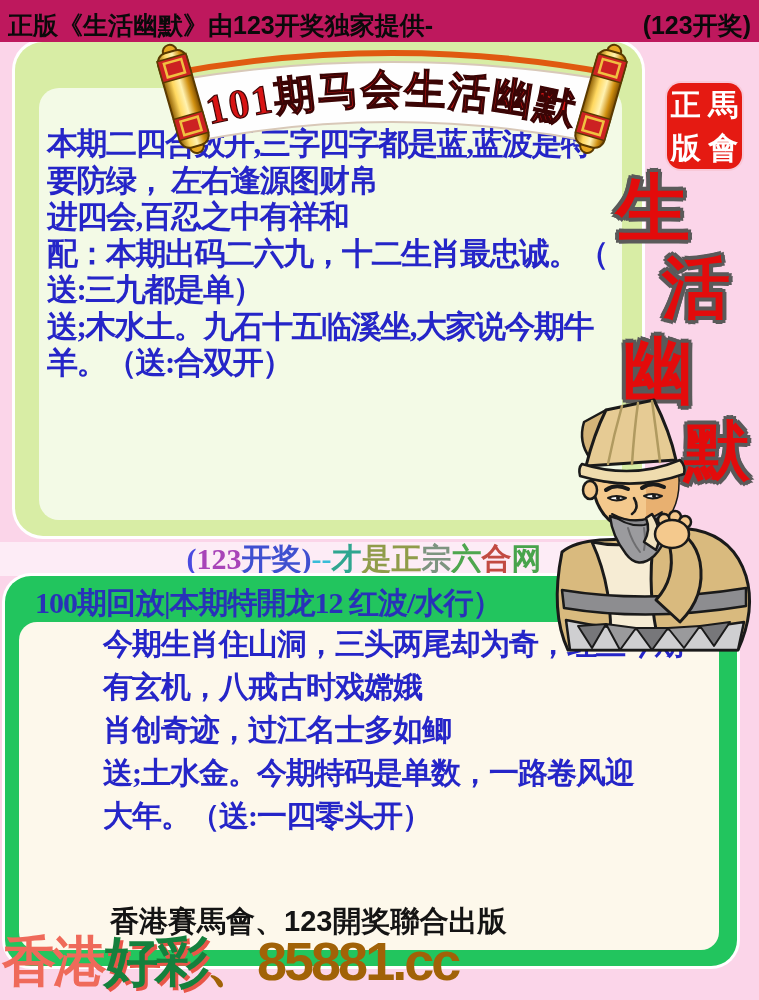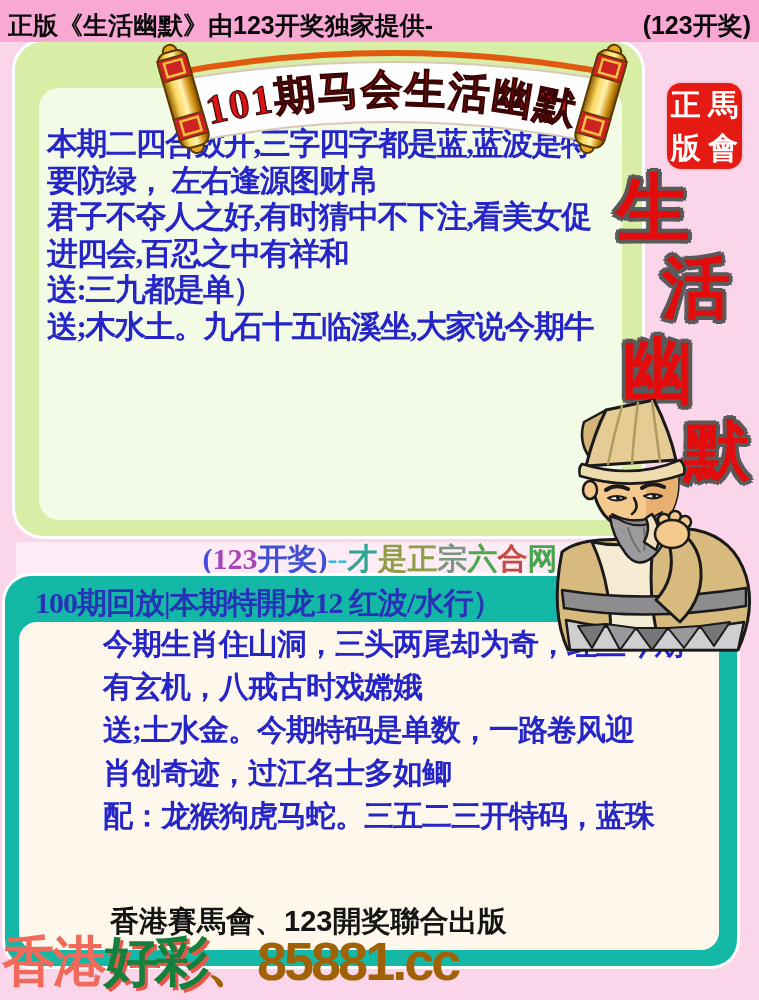--- a/index.html
+++ b/index.html
@@ -1,19 +1,19 @@
 <!DOCTYPE html>
 <html><head>
 <meta charset="utf-8">
 <style>
   html,body{margin:0;padding:0;}
   .page{position:relative;width:759px;height:1000px;background:#fbd5e9;overflow:hidden;
         font-family:"Liberation Serif",serif;}
   
-  .topbar{position:absolute;left:0;top:0;width:759px;height:42px;background:#f9a8d4;
+  .topbar{position:absolute;left:0;top:0;width:759px;height:42px;background:#be185d;
           display:flex;justify-content:space-between;align-items:flex-end;
           padding:0 8px;box-sizing:border-box;font-family:"Liberation Sans",sans-serif;
           font-weight:bold;font-size:25px;color:#0a0a0a;z-index:3;}
   
   .box1{position:absolute;left:15px;top:42px;width:627px;height:494px;background:#d8eda5;
         border-radius:28px;box-shadow:0 0 0 3px #ffffff;z-index:1;}
   .box1-inner{position:absolute;left:24px;top:46px;right:20px;bottom:16px;background:#f3fae6;
         border-radius:20px;}
   .box1-text{position:absolute;left:32px;top:84px;z-index:2;font-size:31px;font-weight:bold;
         color:#2525c8;line-height:36.5px;letter-spacing:-1.5px;white-space:nowrap;}
@@ -28,23 +28,23 @@
   .vchar{position:absolute;font-weight:bold;color:#e30b0b;z-index:3;line-height:1;
         text-shadow:4px 0 0 #5a5a5a,-4px 0 0 #5a5a5a,0 4px 0 #5a5a5a,0 -4px 0 #5a5a5a,
                     3px 3px 0 #5a5a5a,-3px -3px 0 #5a5a5a,3px -3px 0 #5a5a5a,-3px 3px 0 #5a5a5a;}
   .v1{left:616px;top:172px;font-size:74px;}
   .v2{left:662px;top:254px;font-size:68px;}
   .v3{left:622px;top:336px;font-size:72px;}
   .v4{left:684px;top:418px;font-size:66px;}
   
   .midstrip{position:absolute;left:0;top:542px;width:648px;height:34px;background:#fdecf6;
         z-index:1;font-size:30px;font-weight:bold;text-align:center;line-height:34px;
-        padding-left:80px;box-sizing:border-box;white-space:nowrap;margin-left:16px;}
-  
-  .box2{position:absolute;left:5px;top:576px;width:732px;height:390px;background:#14b8a6;
+        padding-left:80px;box-sizing:border-box;white-space:nowrap;}
+  
+  .box2{position:absolute;left:5px;top:576px;width:732px;height:390px;background:#22c55e;
         border-radius:26px;box-shadow:0 0 0 3px #ffffff;z-index:1;}
   .box2-header{position:absolute;left:30px;top:7px;font-size:30px;font-weight:bold;
         color:#2832b8;letter-spacing:-1px;white-space:nowrap;}
   .box2-inner{position:absolute;left:14px;top:46px;right:18px;bottom:16px;background:#fdf8eb;
         border-radius:18px;}
   .box2-text{position:absolute;left:98px;top:46px;font-size:30px;font-weight:bold;
         color:#2525c8;line-height:43px;letter-spacing:-1px;white-space:nowrap;}
   
   .sage{position:absolute;left:548px;top:386px;width:211px;height:268px;z-index:6;}
   
@@ -63,24 +63,25 @@
   <div class="topbar">
     <span>正版《生活幽默》由123开奖独家提供-</span>
     <span>(123开奖)</span>
   </div>
 
   <div class="box1">
     <div class="box1-inner"></div>
     <div class="box1-text">
         <div>本期二四合数开,三字四字都是蓝,蓝波是特</div>
         <div>要防绿， 左右逢源图财帛</div>
-        <div>君子不夺人之好,有时猜中不下注,看美女促</div>
         <div>进四会,百忍之中有祥和</div>
+        <div>配：本期出码二六九，十二生肖最忠诚。（</div>
         <div>送:三九都是单）</div>
         <div>送;木水土。九石十五临溪坐,大家说今期牛</div>
+        <div>羊。（送:合双开）</div>
       </div>
 
     <div class="scroll-wrap">
       <svg width="502" height="114" viewBox="0 0 502 114">
         <defs>
           <linearGradient id="gold" x1="0" y1="0" x2="1" y2="0">
             <stop offset="0" stop-color="#8a5a00"></stop>
             <stop offset="0.3" stop-color="#ffd860"></stop>
             <stop offset="0.55" stop-color="#fff2b0"></stop>
             <stop offset="0.8" stop-color="#d09010"></stop>
@@ -133,23 +134,23 @@
   <span class="vchar v4">默</span>
 
   <div class="midstrip"><span style="color: rgb(74, 74, 224);">(</span><span style="color: rgb(168, 68, 184);">123</span><span style="color: rgb(64, 80, 208);">开奖)</span><span style="color: rgb(56, 188, 216);">--</span><span style="color: rgb(47, 166, 144);">才</span><span style="color: rgb(143, 156, 74);">是正</span><span style="color: rgb(125, 148, 128);">宗</span><span style="color: rgb(78, 166, 78);">六</span><span style="color: rgb(194, 74, 66);">合</span><span style="color: rgb(72, 164, 76);">网</span></div>
 
   <div class="box2">
     <div class="box2-inner"></div>
     <div class="box2-header">100期回放|本期特開龙12 红波/水行）</div>
     <div class="box2-text">
         <div>今期生肖住山洞，三头两尾却为奇，红兰今期</div>
         <div>有玄机，八戒古时戏嫦娥</div>
+        <div>肖创奇迹，过江名士多如鲫</div>
         <div>送;土水金。今期特码是单数，一路卷风迎</div>
-        <div>肖创奇迹，过江名士多如鲫</div>
-        <div>配：龙猴狗虎马蛇。三五二三开特码，蓝珠</div>
+        <div>大年。（送:一四零头开）</div>
       </div>
   </div>
 
   <svg class="sage" viewBox="0 0 211 268">
     <g stroke="#1a1a1a" stroke-width="3" stroke-linejoin="round" stroke-linecap="round">
 
       <path d="M14,166 Q2,226 20,264 L190,264 Q208,224 198,190 Q186,152 148,144 L118,140 Q84,154 52,154 Q26,156 14,166 Z" fill="#d9ba7e"></path>
 
       <path d="M44,156 Q66,204 62,262 L112,262 Q98,206 106,152 L84,158 Q62,160 44,156 Z" fill="#f6ecd4"></path>
 

